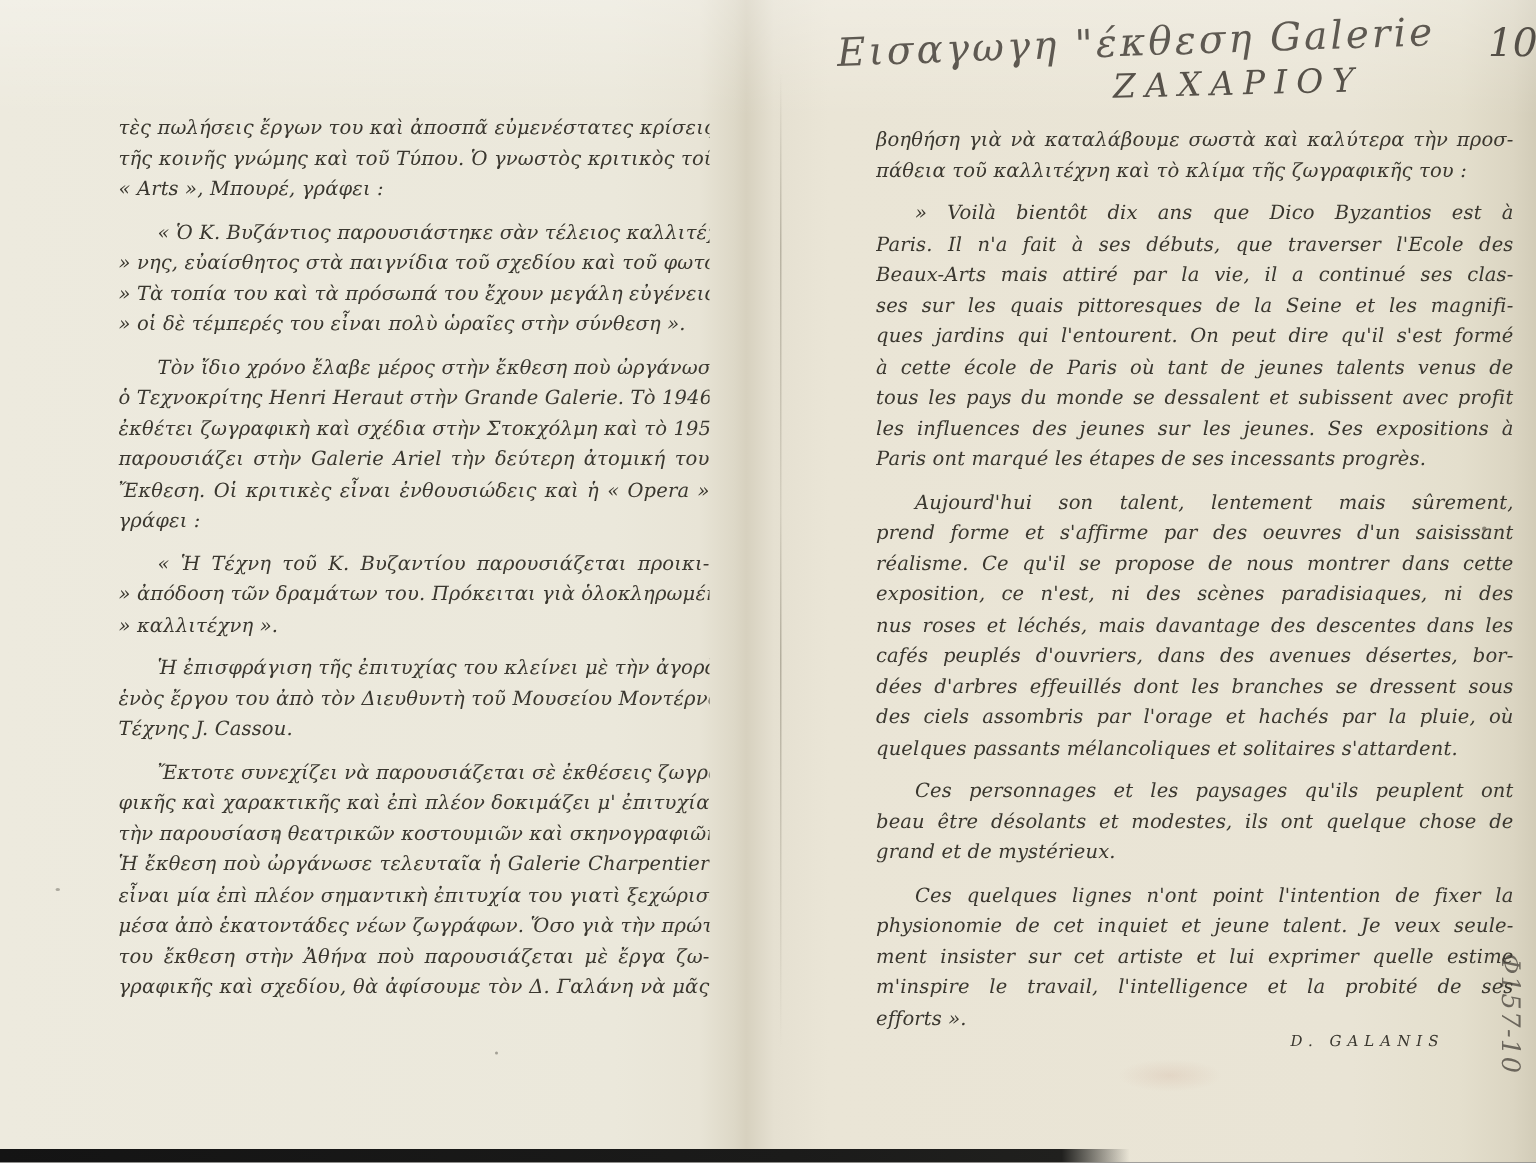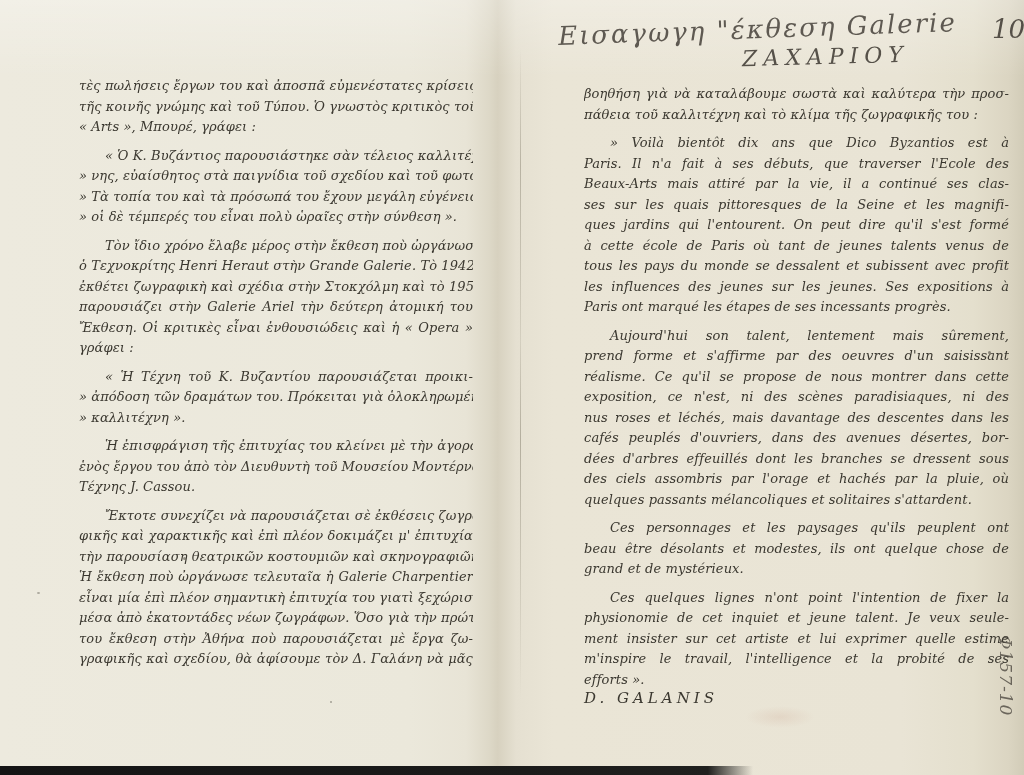--- a/index.html
+++ b/index.html
@@ -31,22 +31,22 @@
   .text-line {
     white-space:nowrap; text-align:justify; text-align-last:justify;
     letter-spacing:.1px;
   }
   .text-line.indent { padding-left:26px; }
   .text-line.gap    { margin-top:8px; }
   .text-line.last   { text-align-last:left; }
 
   .signature {
     position:absolute; left:584px; top:689px; width:425px;
-    font-style:italic; font-size:15px; color:#3a372f;
-    text-align:left; padding-right:46px; box-sizing:border-box;
+    font-style:italic; font-size:10px; color:#3a372f;
+    text-align:right; padding-right:46px; box-sizing:border-box;
     letter-spacing:4px;
   }
 
   
   .handwriting {
     position:absolute; font-style:italic; color:#46413a;
     font-family:"DejaVu Serif","Liberation Serif",serif;
   }
   .hw-line1 { left:558px; top:14px; font-size:26px; transform:rotate(-2deg); letter-spacing:2px; opacity:.85; }
   .hw-line2 { left:742px; top:44px; font-size:22px; transform:rotate(-1.5deg); letter-spacing:6px; opacity:.9; }
@@ -85,21 +85,21 @@
 
   <div class="page-text left-page-text">
       <div class="text-line">τὲς πωλήσεις ἔργων του καὶ ἀποσπᾶ εὐμενέστατες κρίσεις</div>
       <div class="text-line">τῆς κοινῆς γνώμης καὶ τοῦ Τύπου. Ὁ γνωστὸς κριτικὸς τοῦ</div>
       <div class="text-line last">« Arts », Μπουρέ, γράφει :</div>
       <div class="text-line gap indent">« Ὁ Κ. Βυζάντιος παρουσιάστηκε σὰν τέλειος καλλιτέχ-</div>
       <div class="text-line">» νης, εὐαίσθητος στὰ παιγνίδια τοῦ σχεδίου καὶ τοῦ φωτός.</div>
       <div class="text-line">» Τὰ τοπία του καὶ τὰ πρόσωπά του ἔχουν μεγάλη εὐγένεια,</div>
       <div class="text-line last">» οἱ δὲ τέμπερές του εἶναι πολὺ ὡραῖες στὴν σύνθεση ».</div>
       <div class="text-line gap indent">Τὸν ἴδιο χρόνο ἔλαβε μέρος στὴν ἔκθεση ποὺ ὠργάνωσε</div>
-      <div class="text-line">ὁ Τεχνοκρίτης Henri Heraut στὴν Grande Galerie. Τὸ 1942</div>
+      <div class="text-line">ὁ Τεχνοκρίτης Henri Heraut στὴν Grande Galerie. Τὸ 1946</div>
       <div class="text-line">ἐκθέτει ζωγραφικὴ καὶ σχέδια στὴν Στοκχόλμη καὶ τὸ 1951</div>
       <div class="text-line">παρουσιάζει στὴν Galerie Ariel τὴν δεύτερη ἀτομική του</div>
       <div class="text-line">Ἔκθεση. Οἱ κριτικὲς εἶναι ἐνθουσιώδεις καὶ ἡ « Opera »</div>
       <div class="text-line last">γράφει :</div>
       <div class="text-line gap indent">« Ἡ Τέχνη τοῦ Κ. Βυζαντίου παρουσιάζεται προικι-</div>
       <div class="text-line">» ἀπόδοση τῶν δραμάτων του. Πρόκειται γιὰ ὁλοκληρωμένο</div>
       <div class="text-line last">» καλλιτέχνη ».</div>
       <div class="text-line gap indent">Ἡ ἐπισφράγιση τῆς ἐπιτυχίας του κλείνει μὲ τὴν ἀγορὰ</div>
       <div class="text-line">ἑνὸς ἔργου του ἀπὸ τὸν Διευθυντὴ τοῦ Μουσείου Μοντέρνας</div>
       <div class="text-line last">Τέχνης J. Cassou.</div>

